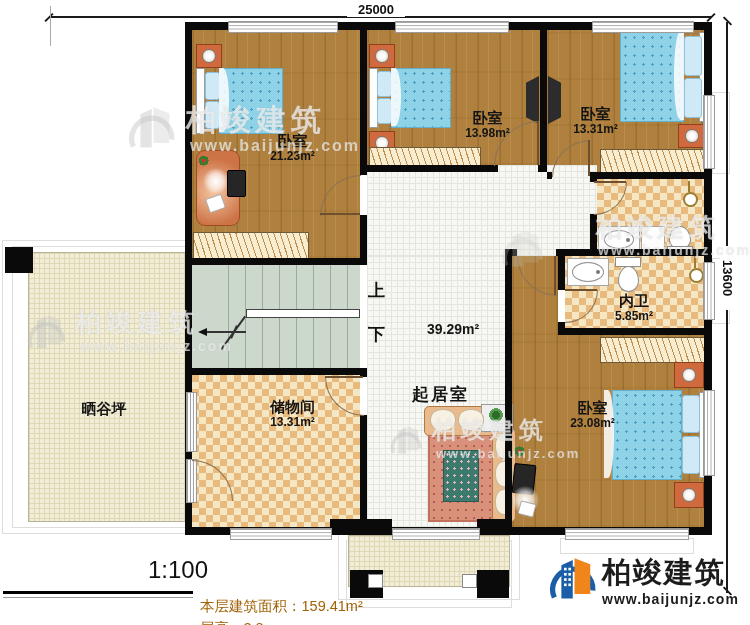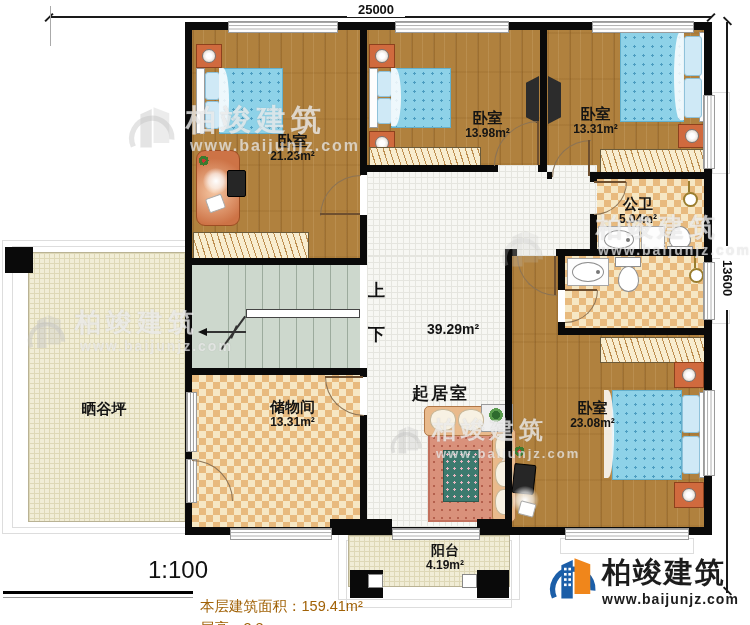--- a/index.html
+++ b/index.html
@@ -65,21 +65,21 @@
   .plant{background:radial-gradient(circle,#2e6b2e 0 40%,#5a9c4e 40% 70%,transparent 70%);z-index:4;}
   .post{background:#fff;border:1px solid #888;z-index:6;}
   
   .rail{background:#fff;border:1px solid #444;z-index:3;}
   .sline{background:#333;z-index:3;}
   .arrowl{width:0;height:0;border-top:4px solid transparent;border-bottom:4px solid transparent;border-right:9px solid #111;z-index:3;}
   
   .rlabel{position:absolute;text-align:center;color:#141414;z-index:7;line-height:1.12;}
   .rname{font-weight:bold;font-size:15px;}
   .rarea{font-weight:bold;font-size:12px;}
-  .big .rname{font-size:17px;letter-spacing:2px;font-family:Liberation Mono, monospace;}
+  .big .rname{font-size:17px;letter-spacing:2px;}
   .updown{position:absolute;font-weight:bold;font-size:17px;color:#111;z-index:7;}
   .dimline{background:#1a1a1a;z-index:7;}
   .dimtick{background:#1a1a1a;z-index:7;}
   .dimext{background:#aaa;z-index:7;}
   .dimlabel{position:absolute;background:#fff;color:#111;font-weight:bold;font-size:13px;text-align:center;z-index:7;}
   .dimlabel.vert{writing-mode:vertical-rl;}
   
   .title{position:absolute;left:6px;top:549px;font-size:34px;font-weight:bold;color:#000;letter-spacing:2px;z-index:9;}
   .uline1{background:#000;z-index:9;} .uline2{background:#999;z-index:9;}
   .scale{position:absolute;left:148px;top:556px;font-size:24px;color:#111;z-index:9;}
@@ -282,40 +282,36 @@
     <div class="rarea">13.98m²</div>
   </div>
   <div class="rlabel" style="left:548px;top:106px;width:95px">
     <div class="rname">卧室</div>
     <div class="rarea">13.31m²</div>
   </div>
   <div class="rlabel" style="left:545px;top:400px;width:95px">
     <div class="rname">卧室</div>
     <div class="rarea">23.08m²</div>
   </div>
-  <div class="rlabel" style="left:592px;top:196px;width:92px">
-    <div class="rname">公卫</div>
-    <div class="rarea">5.04m²</div>
+  <div class="rlabel" style="left:588px;top:293px;width:92px">
+    <div class="rname">内卫</div>
+    <div class="rarea">5.85m²</div>
   </div>
   <div class="rlabel" style="left:408px;top:322px;width:90px">
     <div class="rarea" style="font-size:14px">39.29m²</div>
   </div>
   <div class="rlabel big" style="left:393px;top:385px;width:95px">
     <div class="rname">起居室</div>
   </div>
   <div class="rlabel" style="left:245px;top:399px;width:95px">
     <div class="rname">储物间</div>
     <div class="rarea">13.31m²</div>
   </div>
   <div class="rlabel" style="left:58px;top:401px;width:92px">
     <div class="rname">晒谷坪</div>
-  </div>
-  <div class="rlabel" style="left:400px;top:543px;width:90px">
-    <div class="rname" style="font-size:14px">阳台</div>
-    <div class="rarea">4.19m²</div>
   </div>
 
   <i class="dimline" style="left:50px;top:16px;width:662px;height:2px"></i>
   <i class="dimtick" style="left:48px;top:12px;width:2px;height:11px;transform:rotate(45deg)"></i>
   <i class="dimtick" style="left:710px;top:12px;width:2px;height:11px;transform:rotate(45deg)"></i>
   <i class="dimext" style="left:50px;top:6px;width:1px;height:40px"></i>
   <span class="dimlabel" style="left:347px;top:2px;width:58px">25000</span>
   <i class="dimline" style="left:726px;top:22px;width:2px;height:571px"></i>
   <i class="dimtick" style="left:722px;top:20px;width:11px;height:2px;transform:rotate(45deg)"></i>
   <i class="dimtick" style="left:722px;top:590px;width:11px;height:2px;transform:rotate(45deg)"></i>

